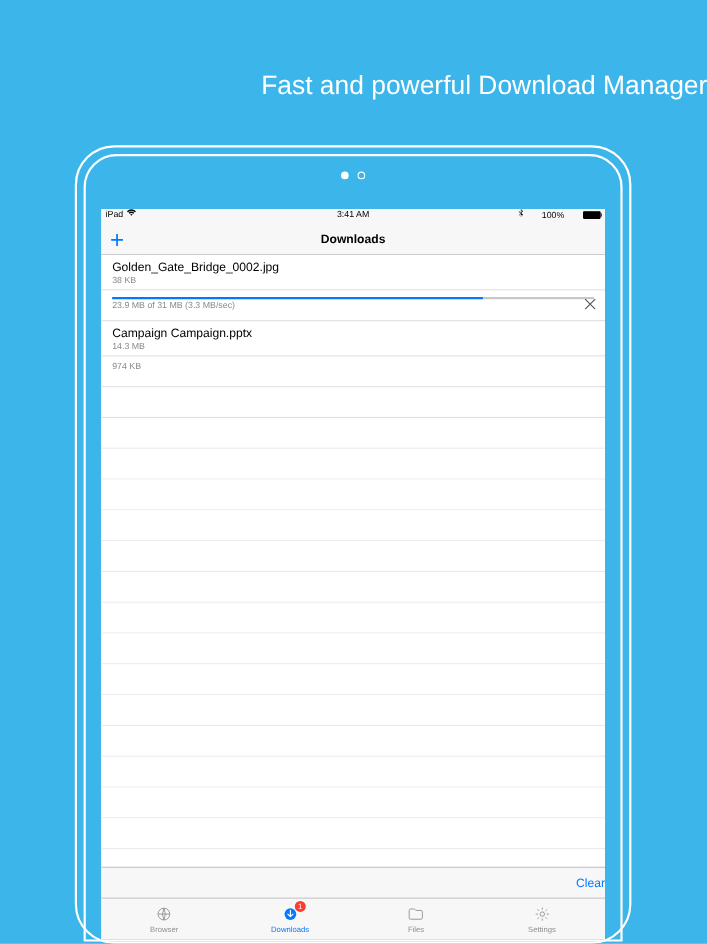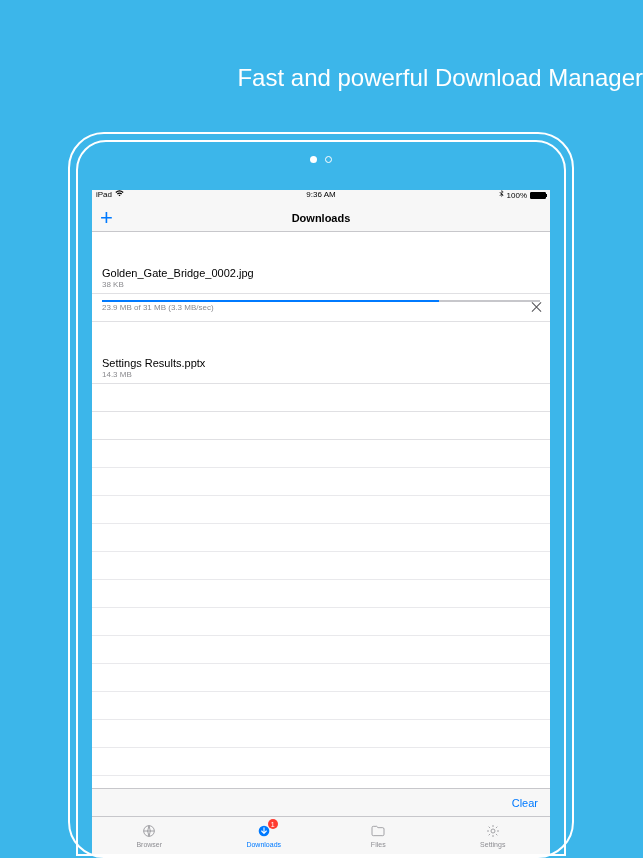--- a/index.html
+++ b/index.html
@@ -60,21 +60,21 @@
     height: 14px;
     background: #f7f7f7;
     font-size: 8px;
     color: #000;
     display: flex;
     align-items: flex-start;
     padding: 0 4px;
   }
   .status-left { display: flex; align-items: center; gap: 3px; flex: 1; }
   .status-center { flex: 0; white-space: nowrap; font-weight: 500;}
-  .status-right { display: flex; align-items: center; justify-content: flex-end; gap: 3px; flex: 1; }
+  .status-right { display: flex; align-items: center; justify-content: flex-end; gap: 17px; flex: 1; }
   .wifi-icon, .bt-icon { display:inline-block; }
   .battery {
     width: 16px; height: 7px; border: 1px solid #000; border-radius: 1px;
     position: relative; background:#000;
   }
   .battery::after {
     content:""; position:absolute; right:-2px; top:1.5px; width:1.5px; height:3px; background:#000;
   }
   
   .nav-bar {
@@ -99,21 +99,20 @@
   .row {
     border-bottom: 1px solid #e0e0e3;
     padding: 4px 10px 3px 10px;
     position: relative;
     min-height: 28px;
   }
   .row .filename {
     font-size: 11px;
     color: #000;
     line-height: 14px;
-    margin-top: 30px;
   }
   .row .meta {
     font-size: 8px;
     color: #8a8a8e;
     line-height: 10px;
   }
   .row.progress-row .filename { padding-right: 24px; }
   .progress-track {
     height: 2px;
     background: #c7c7cb;
@@ -143,21 +142,20 @@
   .toolbar {
     position:absolute;
     left:0; right:0;
     bottom: 38px;
     height: 28px;
     background:#f7f7f7;
     border-top:1px solid #c7c7cb;
     display:flex;
     align-items:center;
     justify-content:flex-end;
-    padding-right:12px;
   }
   .toolbar .clear {
     color:#007aff;
     font-size:11px;
   }
   
   .tab-bar {
     position:absolute;
     left:0; right:0; bottom:0;
     height:38px;
@@ -217,21 +215,21 @@
 
       <div class="status-bar">
         <div class="status-left">
           <span>iPad</span>
           <span class="wifi-icon">
             <svg width="9" height="7" viewBox="0 0 12 9">
                 <path d="M6 8 L4.5 6.5 Q6 5.5 7.5 6.5 Z M2.5 4.5 Q6 1.5 9.5 4.5 L8.3 5.7 Q6 3.8 3.7 5.7 Z M0.5 2.5 Q6 -2 11.5 2.5 L10.3 3.7 Q6 0 1.7 3.7 Z" fill="#000"></path>
               </svg>
           </span>
         </div>
-        <div class="status-center">9:36 AM</div>
+        <div class="status-center">3:41 AM</div>
         <div class="status-right">
           <span class="bt-icon">
             <svg width="5" height="8" viewBox="0 0 6 10">
                 <path d="M3 0 L5.5 2.5 L3.5 4.5 L5.5 6.5 L3 9 L3 5.5 L1 7.5 L0.5 7 L2.8 5 L0.5 3 L1 2.5 L3 4.5 Z M3.5 1.5 L3.5 3.8 L4.6 2.5 Z M3.5 6.2 L3.5 8.5 L4.6 7.5 Z" fill="#000"></path>
               </svg>
           </span>
           <span>100%</span>
           <span class="battery"></span>
         </div>
       </div>
@@ -252,24 +250,25 @@
               <div class="progress-fill"></div>
             </div>
             <div class="meta">23.9 MB of 31 MB (3.3 MB/sec)</div>
             <div class="cancel-icon">
               <svg width="11" height="11" viewBox="0 0 12 12">
                   <path d="M1 1 L11 11 M11 1 L1 11" stroke="#5a5a5e" stroke-width="1.2" fill="none"></path>
                 </svg>
             </div>
           </div>
           <div class="row">
-            <div class="filename">Settings Results.pptx</div>
+            <div class="filename">Campaign Campaign.pptx</div>
             <div class="meta">14.3 MB</div>
           </div>
           <div class="row">
+            <div class="meta">974 KB</div>
           </div>
           <div class="row">
           </div>
 
           <div class="empty-row"></div>
           <div class="empty-row"></div>
           <div class="empty-row"></div>
           <div class="empty-row"></div>
           <div class="empty-row"></div>
           <div class="empty-row"></div>

